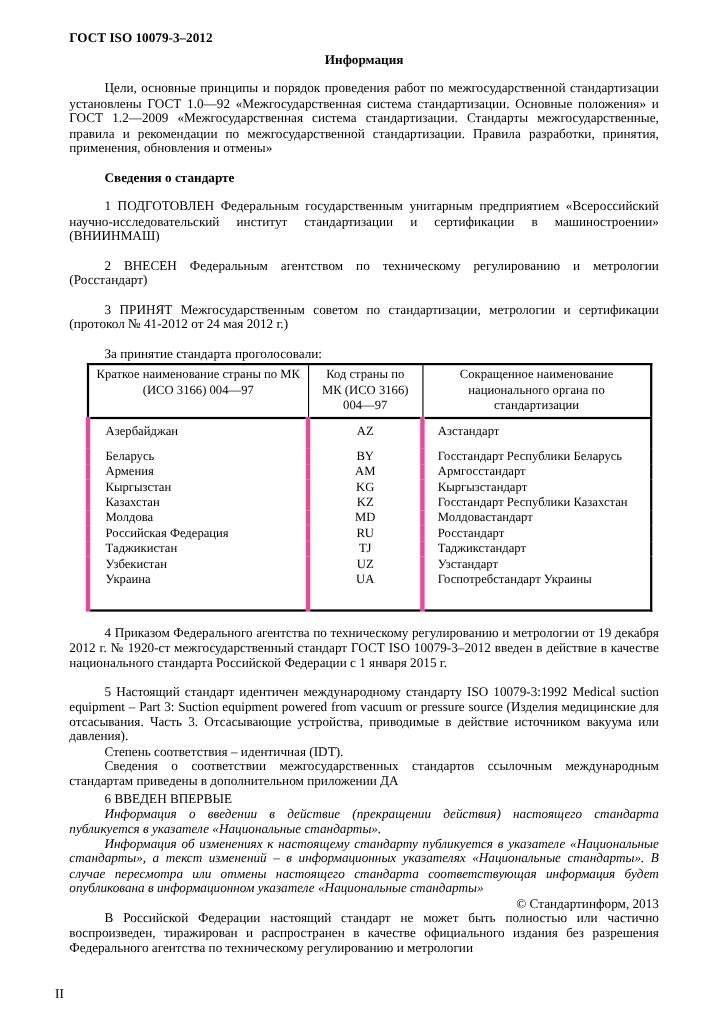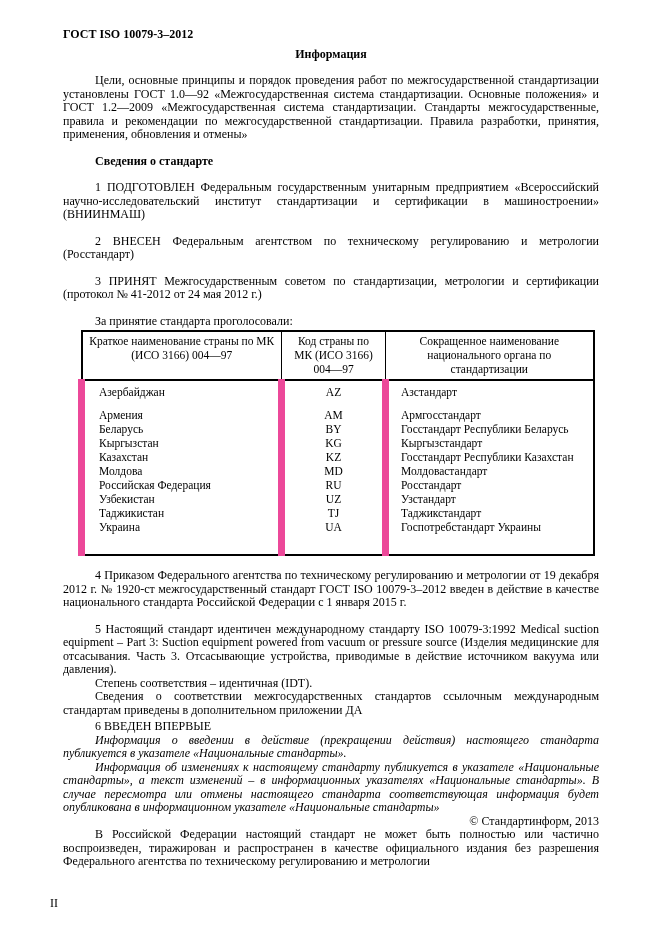--- a/index.html
+++ b/index.html
@@ -50,21 +50,21 @@
     font-weight: normal;
     text-align: center;
     vertical-align: top;
     border: 1px solid #000;
     border-bottom: 2px solid #000;
     padding: 2px 6px 3px;
     line-height: 14px;
   }
   table.vote-table { border: 2px solid #000; }
   table.vote-table td {
-    border-left: 7px solid #ec4899;
+    border-left: 4px solid #ec4899;
     border-right: 1px solid #000;
     border-top: none;
     border-bottom: none;
     padding: 0 4px;
     line-height: 14px;
     vertical-align: top;
   }
   table.vote-table td:nth-child(1) { padding-left: 14px; }
   table.vote-table td:nth-child(2) { text-align: center; }
   table.vote-table td:nth-child(3) { padding-left: 12px; }
@@ -112,28 +112,28 @@
         <th>Сокращенное наименование национального органа по стандартизации</th>
       </tr>
     </thead>
     <tbody>
         <tr class="gap-after">
           <td>Азербайджан</td>
           <td>AZ</td>
           <td>Азстандарт</td>
         </tr>
         <tr>
+          <td>Беларусь</td>
+          <td>BY</td>
+          <td>Госстандарт Республики Беларусь</td>
+        </tr>
+        <tr>
           <td>Армения</td>
           <td>AM</td>
           <td>Армгосстандарт</td>
-        </tr>
-        <tr>
-          <td>Беларусь</td>
-          <td>BY</td>
-          <td>Госстандарт Республики Беларусь</td>
         </tr>
         <tr>
           <td>Кыргызстан</td>
           <td>KG</td>
           <td>Кыргызстандарт</td>
         </tr>
         <tr>
           <td>Казахстан</td>
           <td>KZ</td>
           <td>Госстандарт Республики Казахстан</td>
@@ -142,28 +142,28 @@
           <td>Молдова</td>
           <td>MD</td>
           <td>Молдовастандарт</td>
         </tr>
         <tr>
           <td>Российская Федерация</td>
           <td>RU</td>
           <td>Росстандарт</td>
         </tr>
         <tr>
+          <td>Таджикистан</td>
+          <td>TJ</td>
+          <td>Таджикстандарт</td>
+        </tr>
+        <tr>
           <td>Узбекистан</td>
           <td>UZ</td>
           <td>Узстандарт</td>
-        </tr>
-        <tr>
-          <td>Таджикистан</td>
-          <td>TJ</td>
-          <td>Таджикстандарт</td>
         </tr>
         <tr>
           <td>Украина</td>
           <td>UA</td>
           <td>Госпотребстандарт Украины</td>
         </tr>
       </tbody>
   </table>
 
   <p class="para">4 Приказом Федерального агентства по техническому регулированию и метрологии от 19 декабря 2012 г. № 1920-ст межгосударственный стандарт ГОСТ ISO 10079-3–2012 введен в действие в качестве национального стандарта Российской Федерации с 1 января 2015 г.</p>

